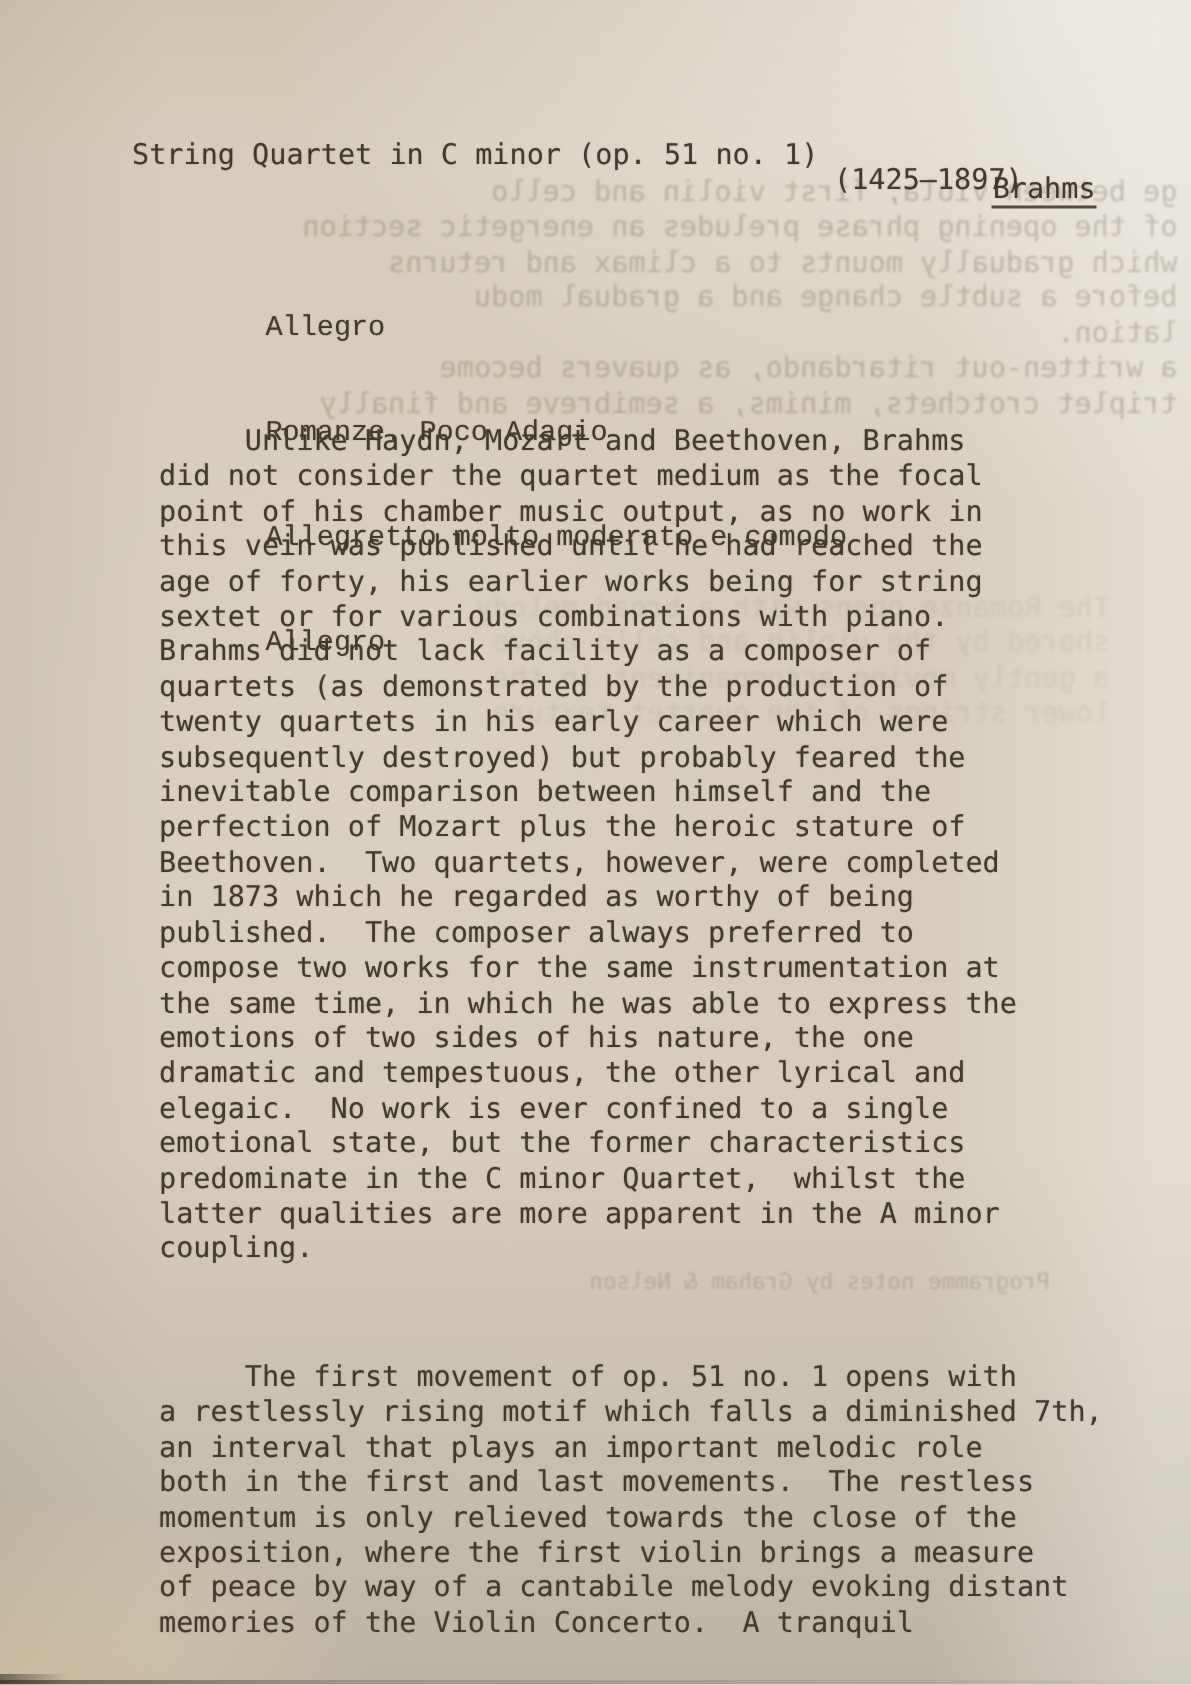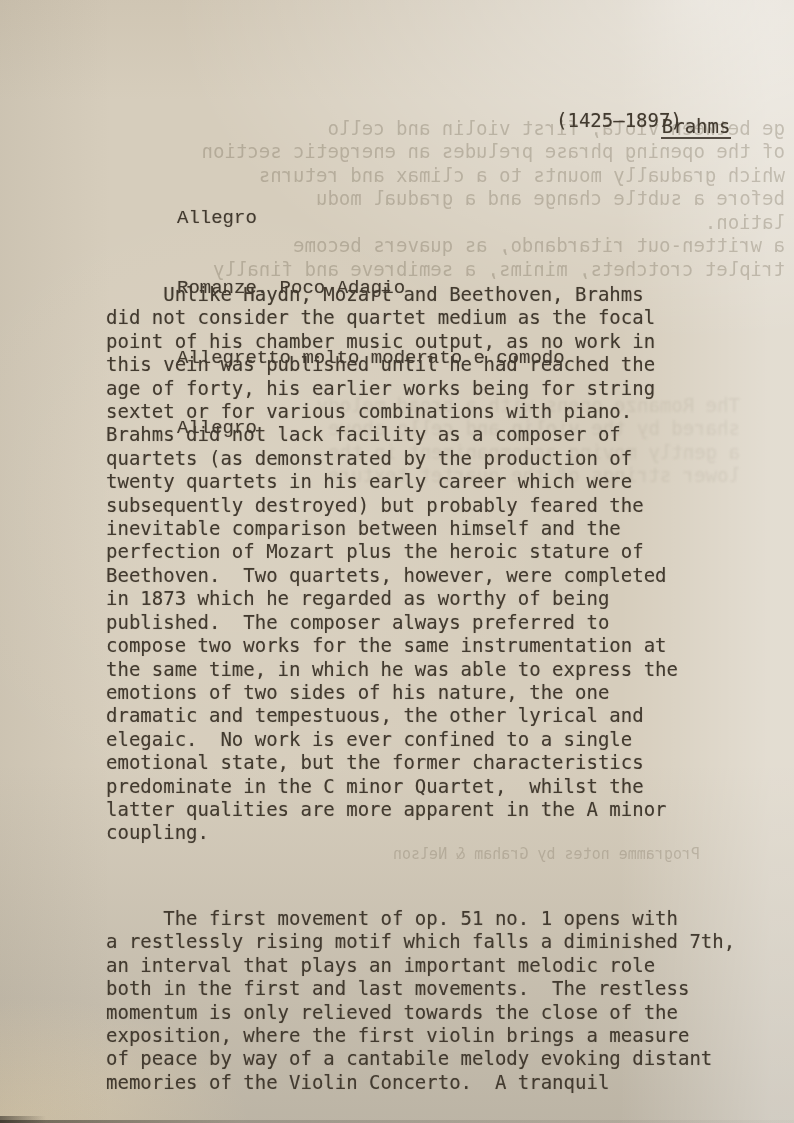--- a/index.html
+++ b/index.html
@@ -75,20 +75,21 @@
 a written-out ritardando, as quavers become
 triplet crotchets, minims, a semibreve and finally</div>
 
   <div class="bleed bleed-mid">The Romanze opens with a broad melody
 shared by the violin and cello above
 a gently moving accompaniment in the
 lower strings of the quartet texture</div>
 
   <div class="bleed bleed-credit">Programme notes by Graham &amp; Nelson</div>
 
+  <div class="type title-line">String Quartet in C minor (op. 51 no. 1)</div>
 
   <div class="type composer">
     <span class="u">Brahms</span>
   </div>
 
   <div class="type dates">(1425–1897)</div>
 
   <div class="type movements">
     <div>Allegro</div>
     <div>Romanze. Poco Adagio</div>

